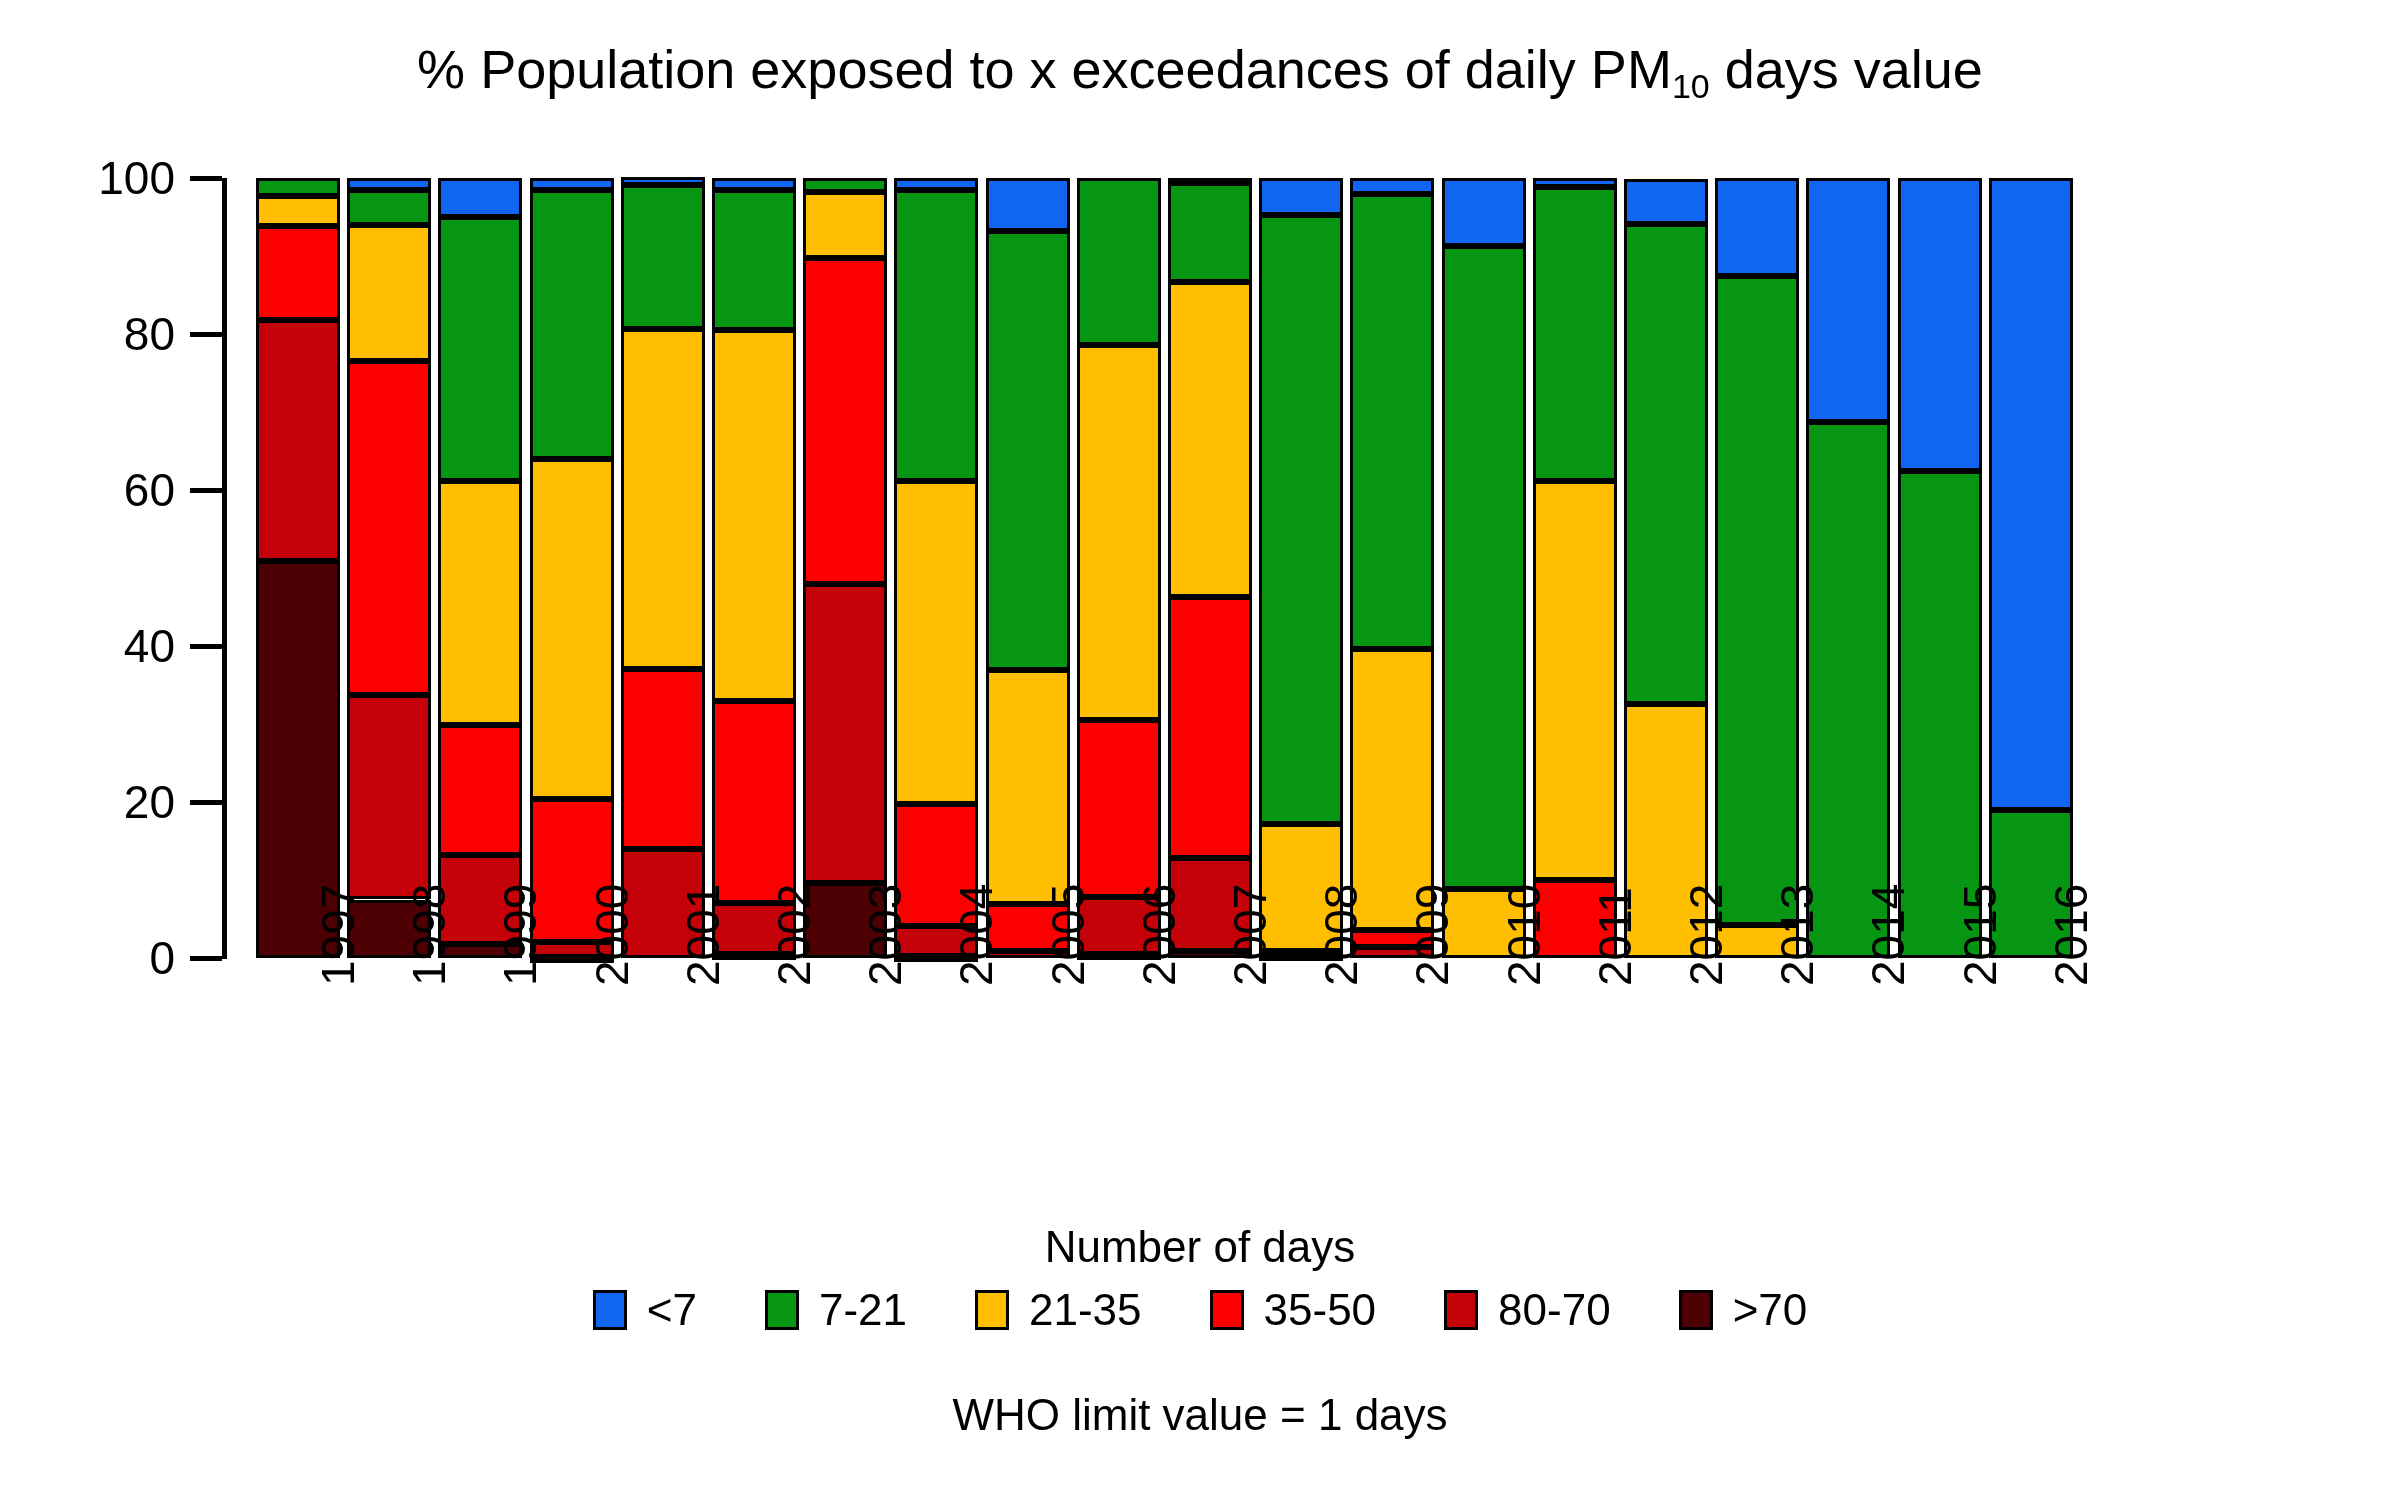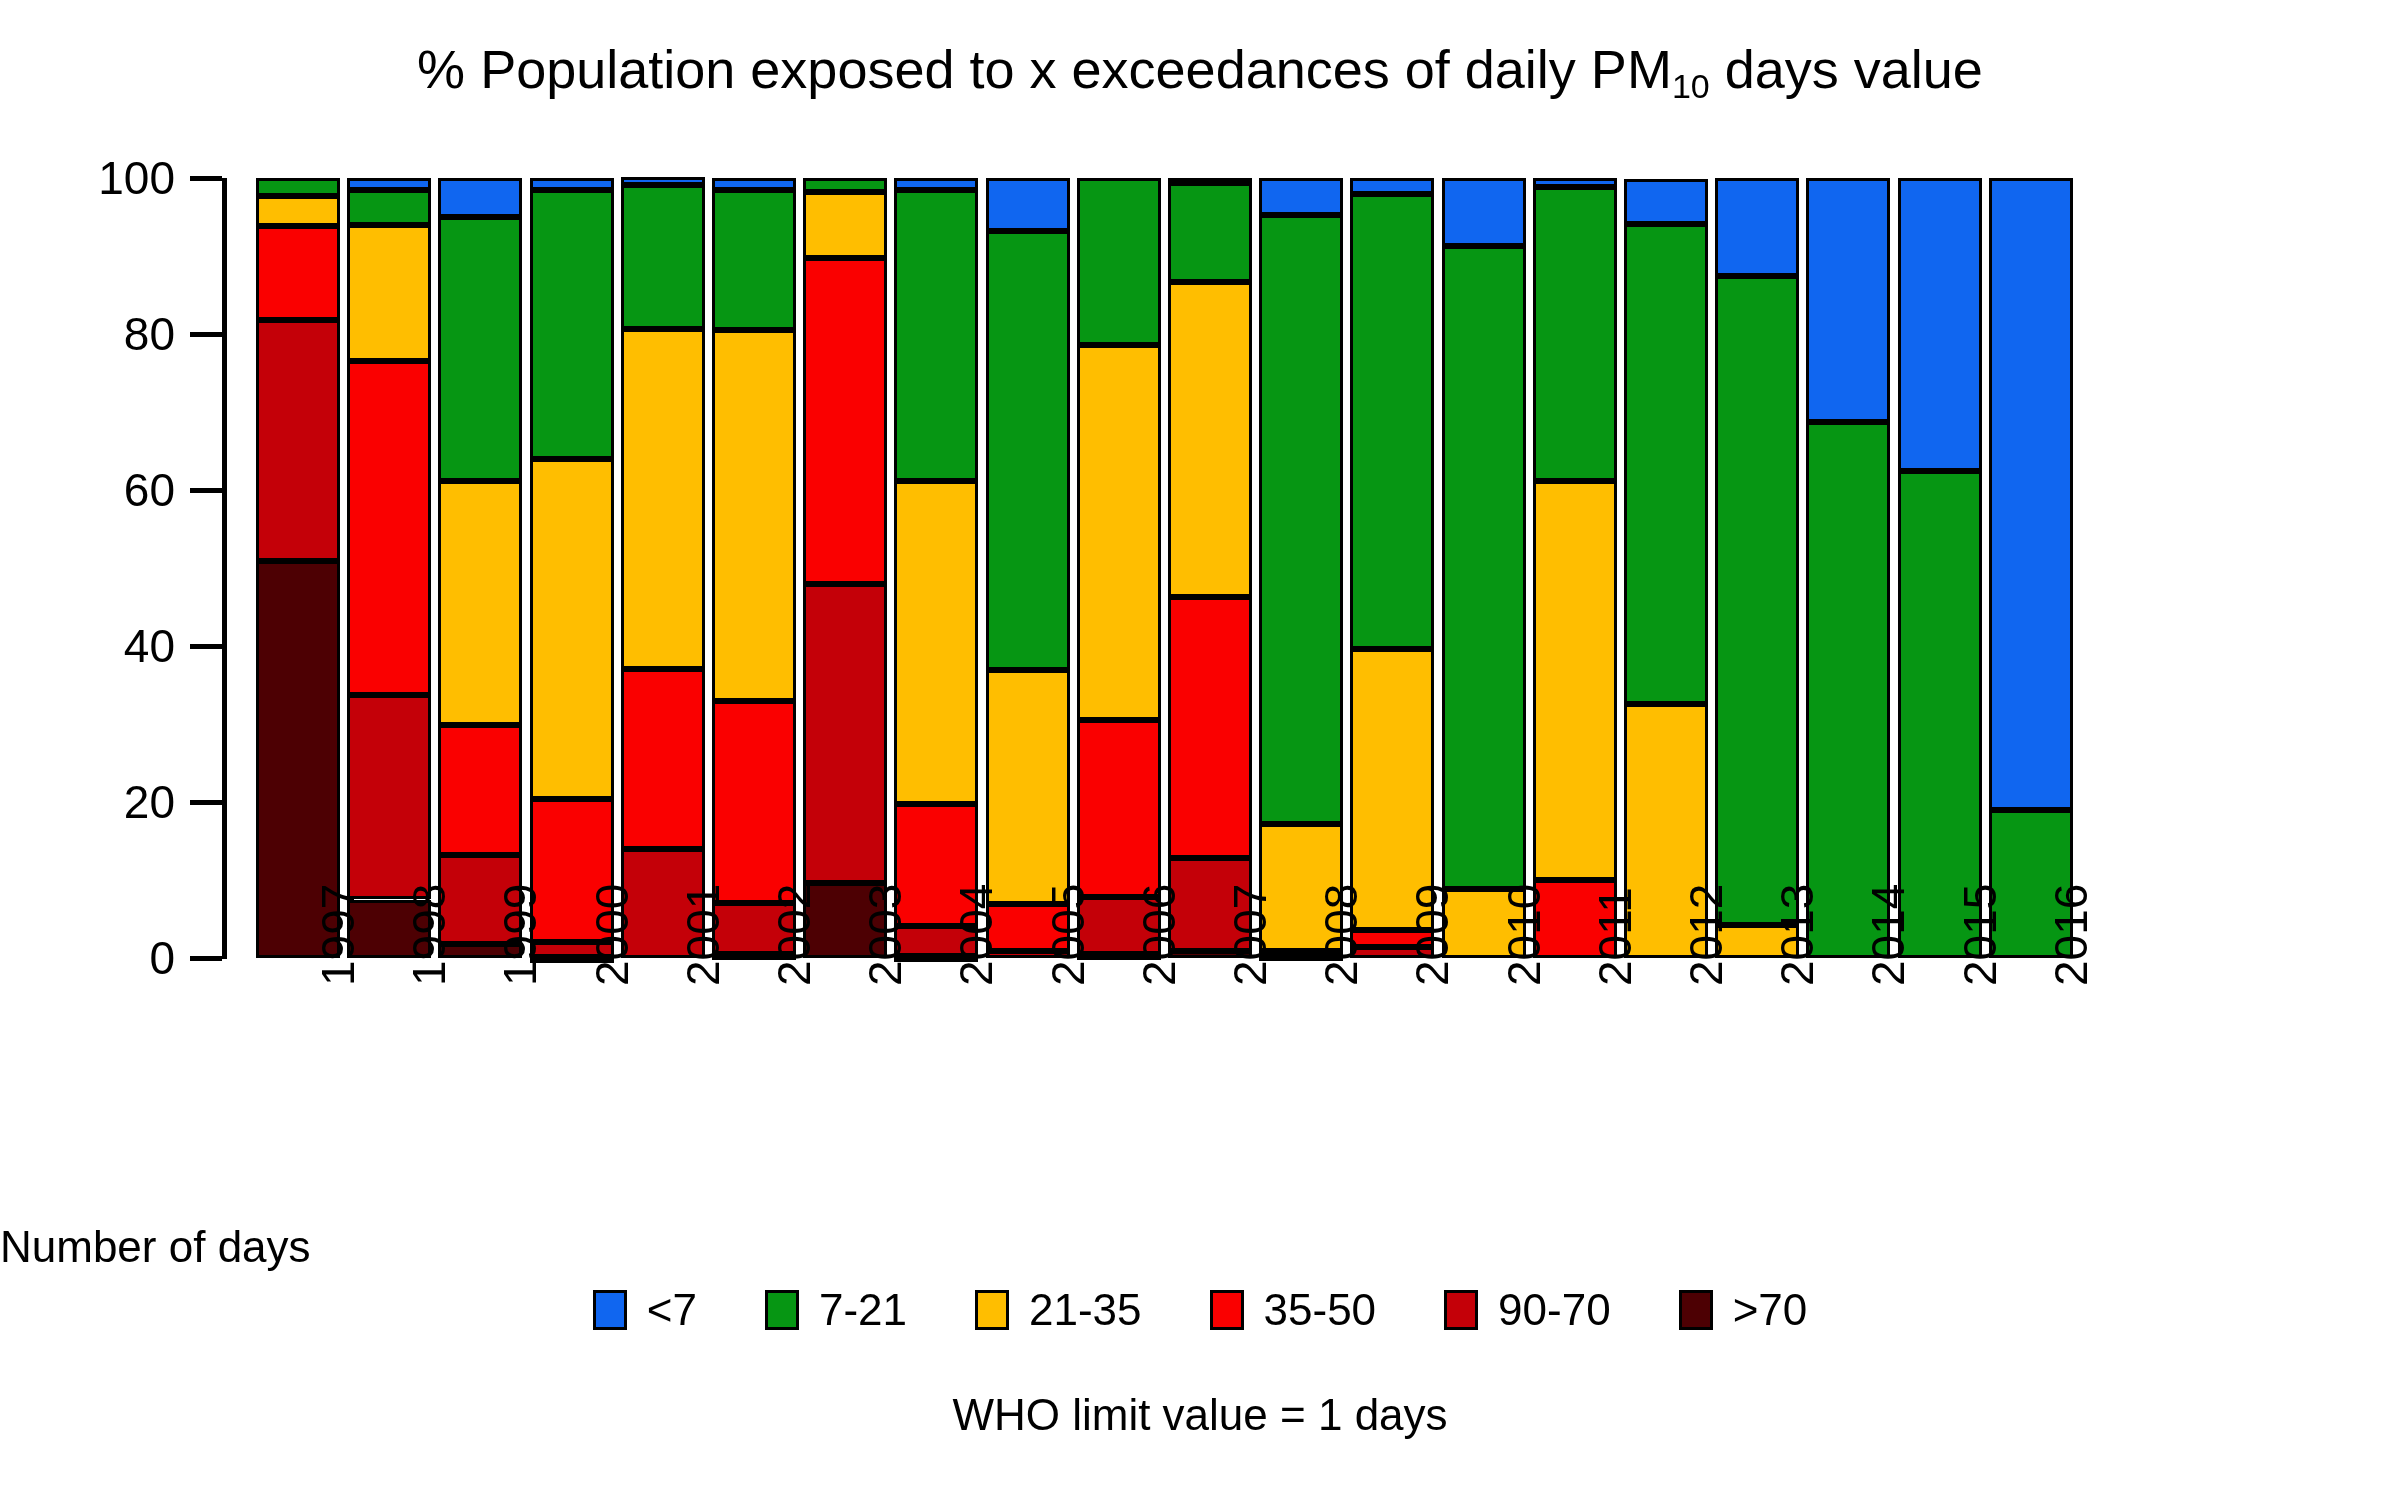--- a/index.html
+++ b/index.html
@@ -97,20 +97,21 @@
     transform-origin: left top;
     transform: rotate(-90deg);
   }
 
   
   #legend-title {
     position: absolute;
     left: 0;
     top: 1222px;
     width: 2400px;
+    text-align: center;
     font-size: 44px;
     line-height: 50px;
   }
   #legend-row {
     position: absolute;
     left: 0;
     top: 1285px;
     width: 2400px;
     display: flex;
     justify-content: center;
@@ -345,21 +346,21 @@
       <div class="legend-item">
         <div class="legend-swatch" style="background: rgb(255, 190, 0);"></div>
         <div class="legend-label">21-35</div>
       </div>
       <div class="legend-item">
         <div class="legend-swatch" style="background: rgb(250, 0, 0);"></div>
         <div class="legend-label">35-50</div>
       </div>
       <div class="legend-item">
         <div class="legend-swatch" style="background: rgb(196, 0, 8);"></div>
-        <div class="legend-label">90-70</div>
+        <div class="legend-label">80-70</div>
       </div>
       <div class="legend-item">
         <div class="legend-swatch" style="background: rgb(77, 0, 3);"></div>
         <div class="legend-label">&gt;70</div>
       </div>
     </div>
 
   <div id="footer-row">
     <div class="footer-note">WHO limit value = 1 days</div>
   </div>

